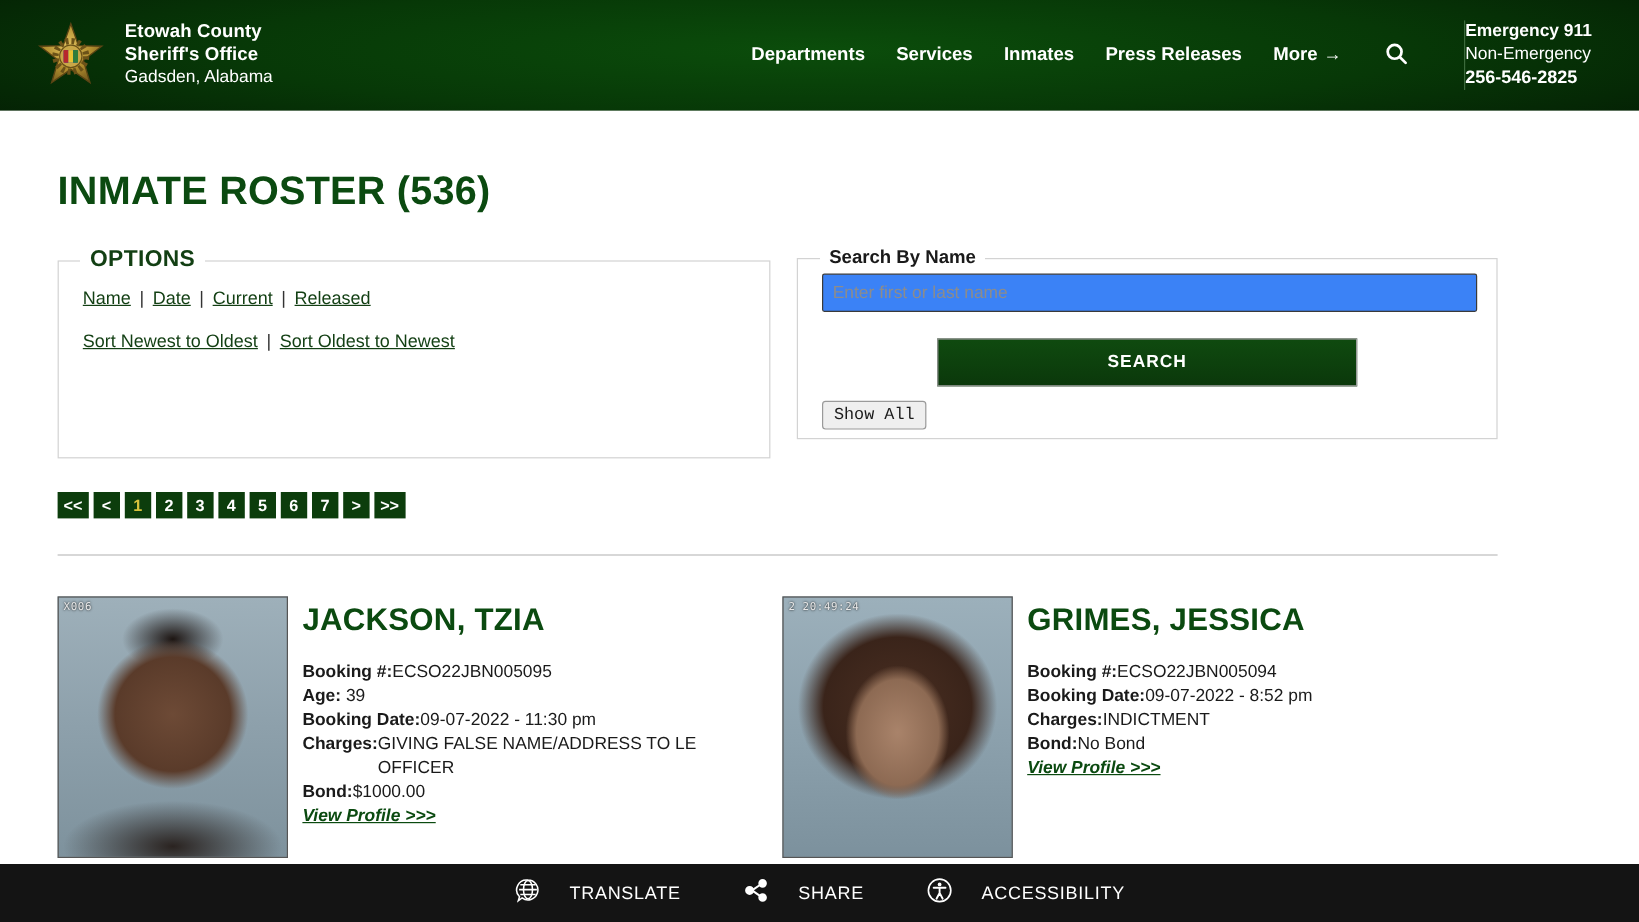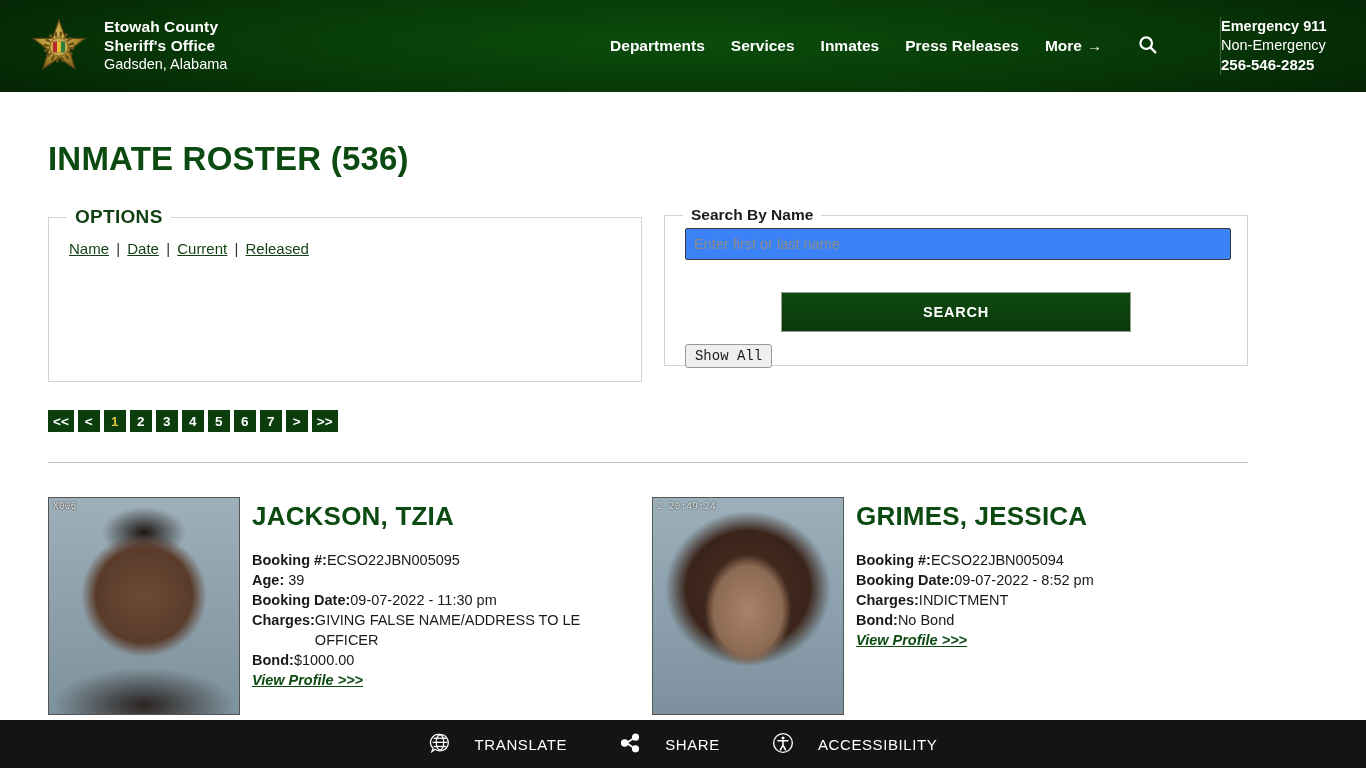--- a/index.html
+++ b/index.html
@@ -37,21 +37,21 @@
     text-decoration: none; white-space: nowrap;
   }
   .nav-more { display: inline-flex; align-items: center; gap: 5px; }
   .arrow-glyph { font-size: 15px; font-weight: bold; }
   .search-btn {
     margin-left: 6px; display: flex; align-items: center; justify-content: center;
     width: 26px; height: 26px; background: none; border: 0; cursor: pointer;
   }
 
   .emergency {
-    margin-left: 34px; margin-right: 8px;
+    margin-left: 18px; margin-right: 8px;
     padding-left: 0;
     border-left: 1px solid #3c6b3c;
     color: #ffffff; line-height: 1.32;
     min-width: 134px;
   }
   .em-1 { font-size: 14.5px; font-weight: bold; }
   .em-2 { font-size: 14.5px; font-weight: normal; }
   .em-3 { font-size: 15px; font-weight: bold; }
 
   
@@ -88,21 +88,21 @@
   .search-panel { width: 590px; height: 160px; padding-bottom: 10px; }
   .legend-search { color: #1a1a1a; font-size: 15.5px; font-weight: bold; }
   .name-input {
     display: block; width: 546px; height: 32px; margin: 4px 0 0 6px;
     border: 1px solid #3a3a3a; border-radius: 2px;
     font-family: "Liberation Sans", sans-serif; font-size: 14.5px;
     padding: 0 8px; color: #1a1a1a; background: #3b82f6;
   }
   .name-input::placeholder { color: #8c8c8c; }
   .search-submit {
-    display: block; width: 350px; height: 40px; margin: 32px auto 0 auto;
+    display: block; width: 350px; height: 40px; margin: 22px auto 0 auto;
     background: #0c3d0c;
     background-image: linear-gradient(to bottom, #0f4a0f 0%, #0b380b 100%);
     border: 1px solid #9a9a9a;
     color: #ffffff; font-size: 14.5px; font-weight: bold; letter-spacing: .8px;
     font-family: "Liberation Sans", sans-serif; cursor: pointer;
   }
   .show-all {
     margin: 12px 0 0 6px;
     font-family: Liberation Mono, monospace; font-size: 14px;
     color: #1a1a1a; background: #efefef;
@@ -251,20 +251,25 @@
         <div class="opt-row">
           <a class="opt-link">Name</a>
           <span class="pipe">|</span>
           <a class="opt-link">Date</a>
           <span class="pipe">|</span>
           <a class="opt-link">Current</a>
           <span class="pipe">|</span>
           <a class="opt-link">Released</a>
         </div>
 
+        <div class="opt-row">
+          <a class="opt-link">Sort Newest to Oldest</a>
+          <span class="pipe">|</span>
+          <a class="opt-link">Sort Oldest to Newest</a>
+        </div>
       </fieldset>
 
       <fieldset class="panel search-panel">
         <legend class="legend-search">Search By Name</legend>
         <input class="name-input" type="text" placeholder="Enter first or last name" style="">
         <button class="search-submit">SEARCH</button>
         <button class="show-all">Show All</button>
       </fieldset>
     </div>
 

